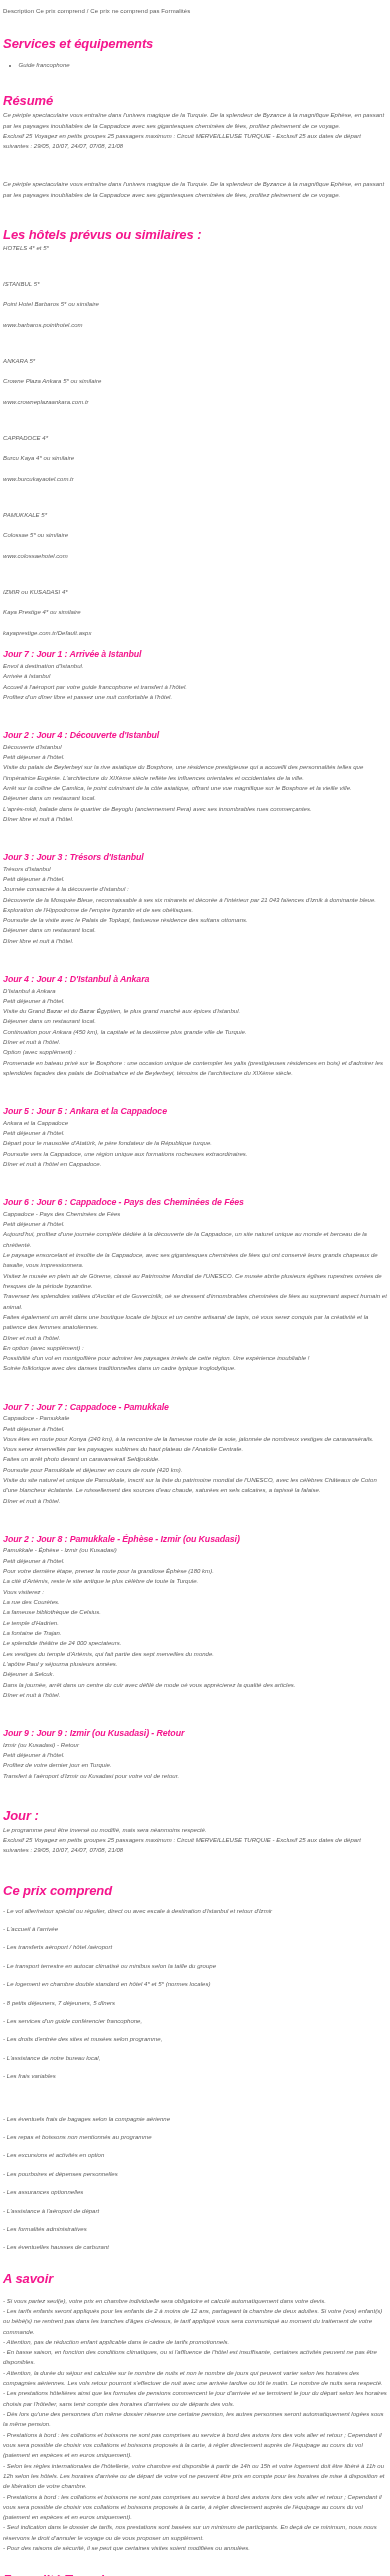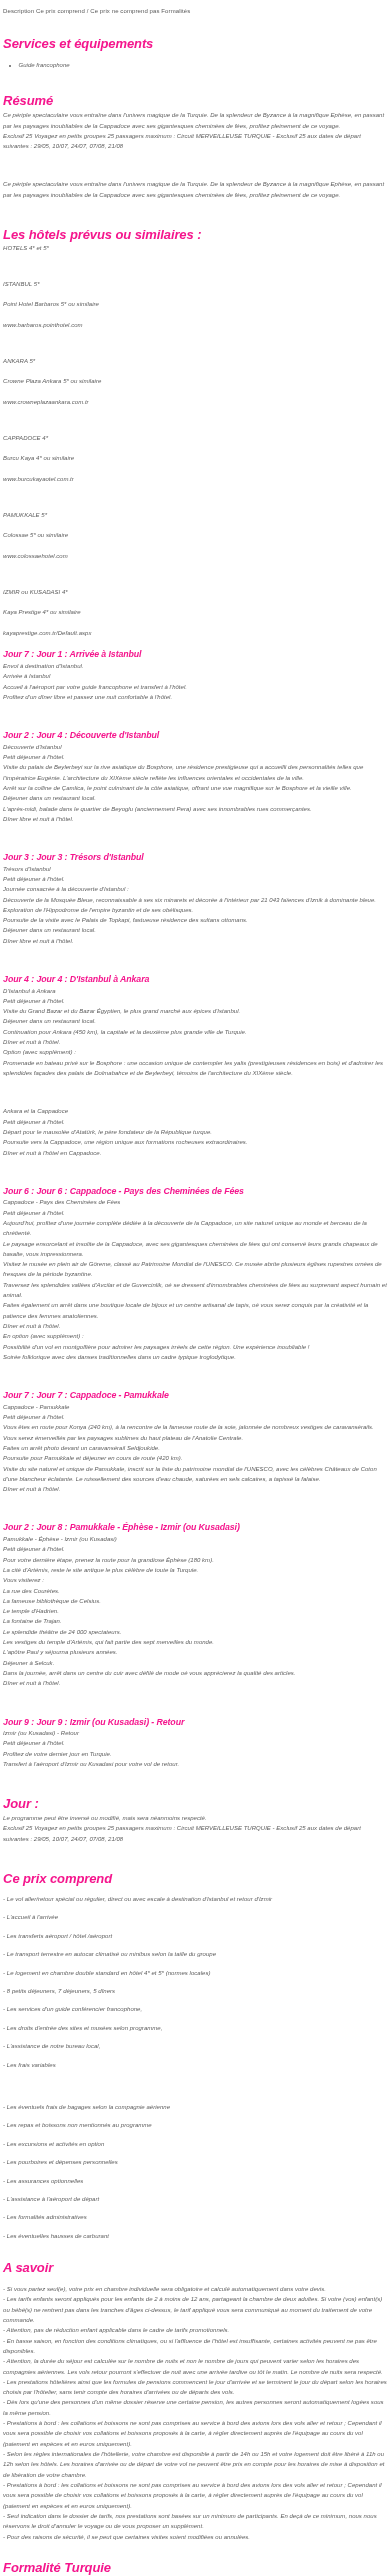--- a/index.html
+++ b/index.html
@@ -203,20 +203,21 @@
         <p class="body-line">Petit déjeuner à l'hôtel.</p>
         <p class="body-line">Visite du Grand Bazar et du Bazar Égyptien, le plus grand marché aux épices d'Istanbul.</p>
         <p class="body-line">Déjeuner dans un restaurant local.</p>
         <p class="body-line">Continuation pour Ankara (450 km), la capitale et la deuxième plus grande ville de Turquie.</p>
         <p class="body-line">Dîner et nuit à l'hôtel.</p>
         <p class="body-line">Option (avec supplément) :</p>
         <p class="body-line">Promenade en bateau privé sur le Bosphore : une occasion unique de contempler les yalis (prestigieuses résidences en bois) et d'admirer les splendides façades des palais de Dolmabahce et de Beylerbeyi, témoins de l'architecture du XIXème siècle.</p>
       </div>
       <div class="spacer-l"></div>
       <div class="block gap-lg">
+        <h2 class="day-title">Jour 5 : Jour 5 : Ankara et la Cappadoce</h2>
         <p class="body-line">Ankara et la Cappadoce</p>
         <p class="body-line">Petit déjeuner à l'hôtel.</p>
         <p class="body-line">Départ pour le mausolée d'Atatürk, le père fondateur de la République turque.</p>
         <p class="body-line">Poursuite vers la Cappadoce, une région unique aux formations rocheuses extraordinaires.</p>
         <p class="body-line">Dîner et nuit à l'hôtel en Cappadoce.</p>
       </div>
       <div class="spacer-l"></div>
       <div class="block gap-lg">
         <h2 class="day-title">Jour 6 : Jour 6 : Cappadoce - Pays des Cheminées de Fées</h2>
         <p class="body-line">Cappadoce - Pays des Cheminées de Fées</p>

